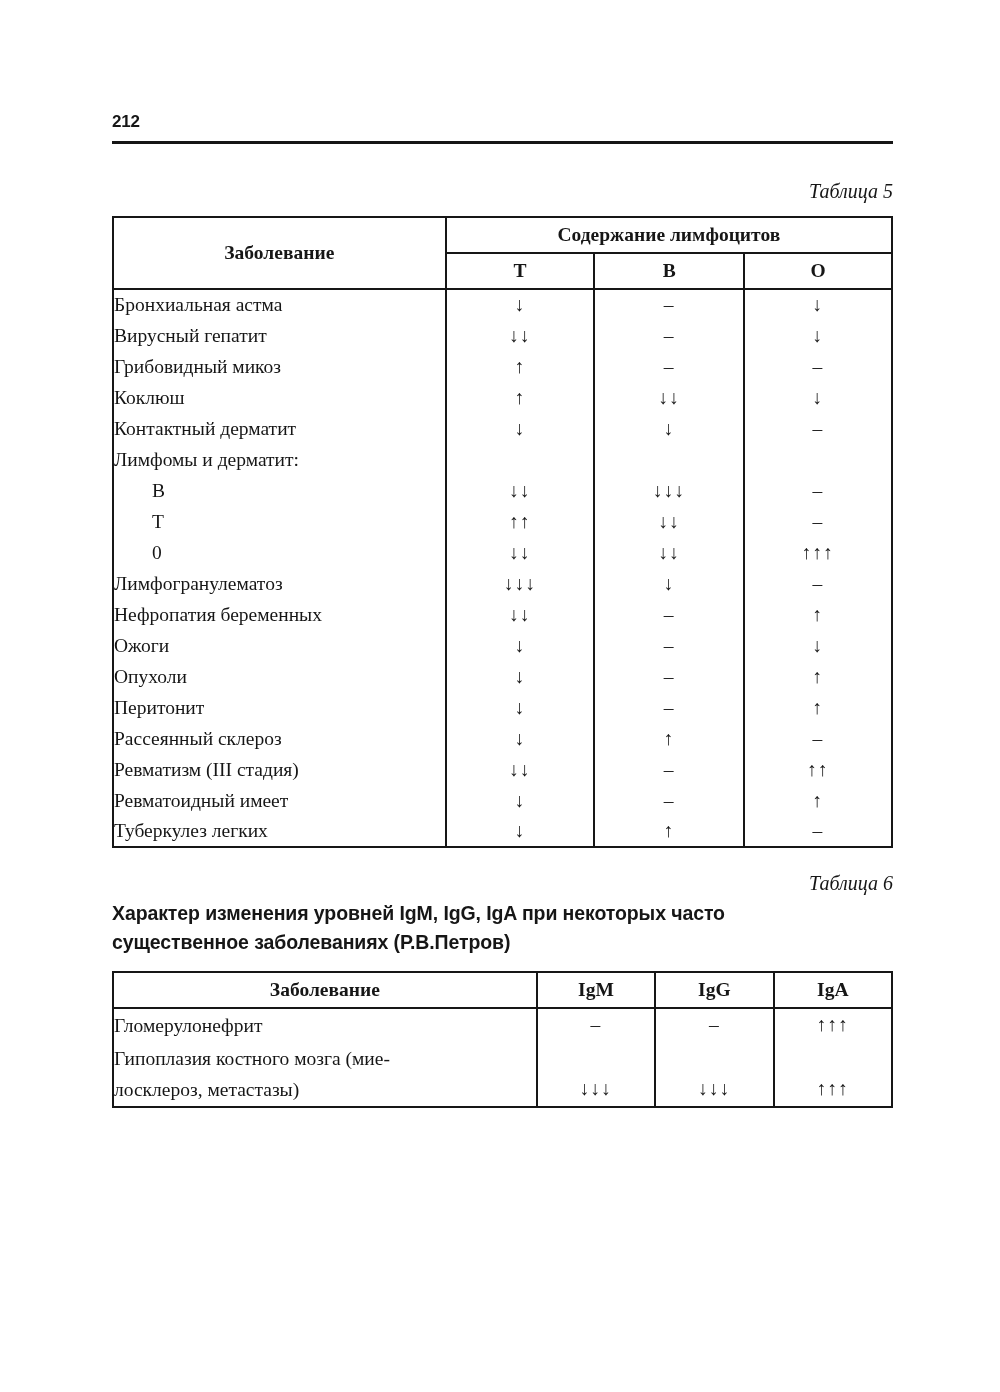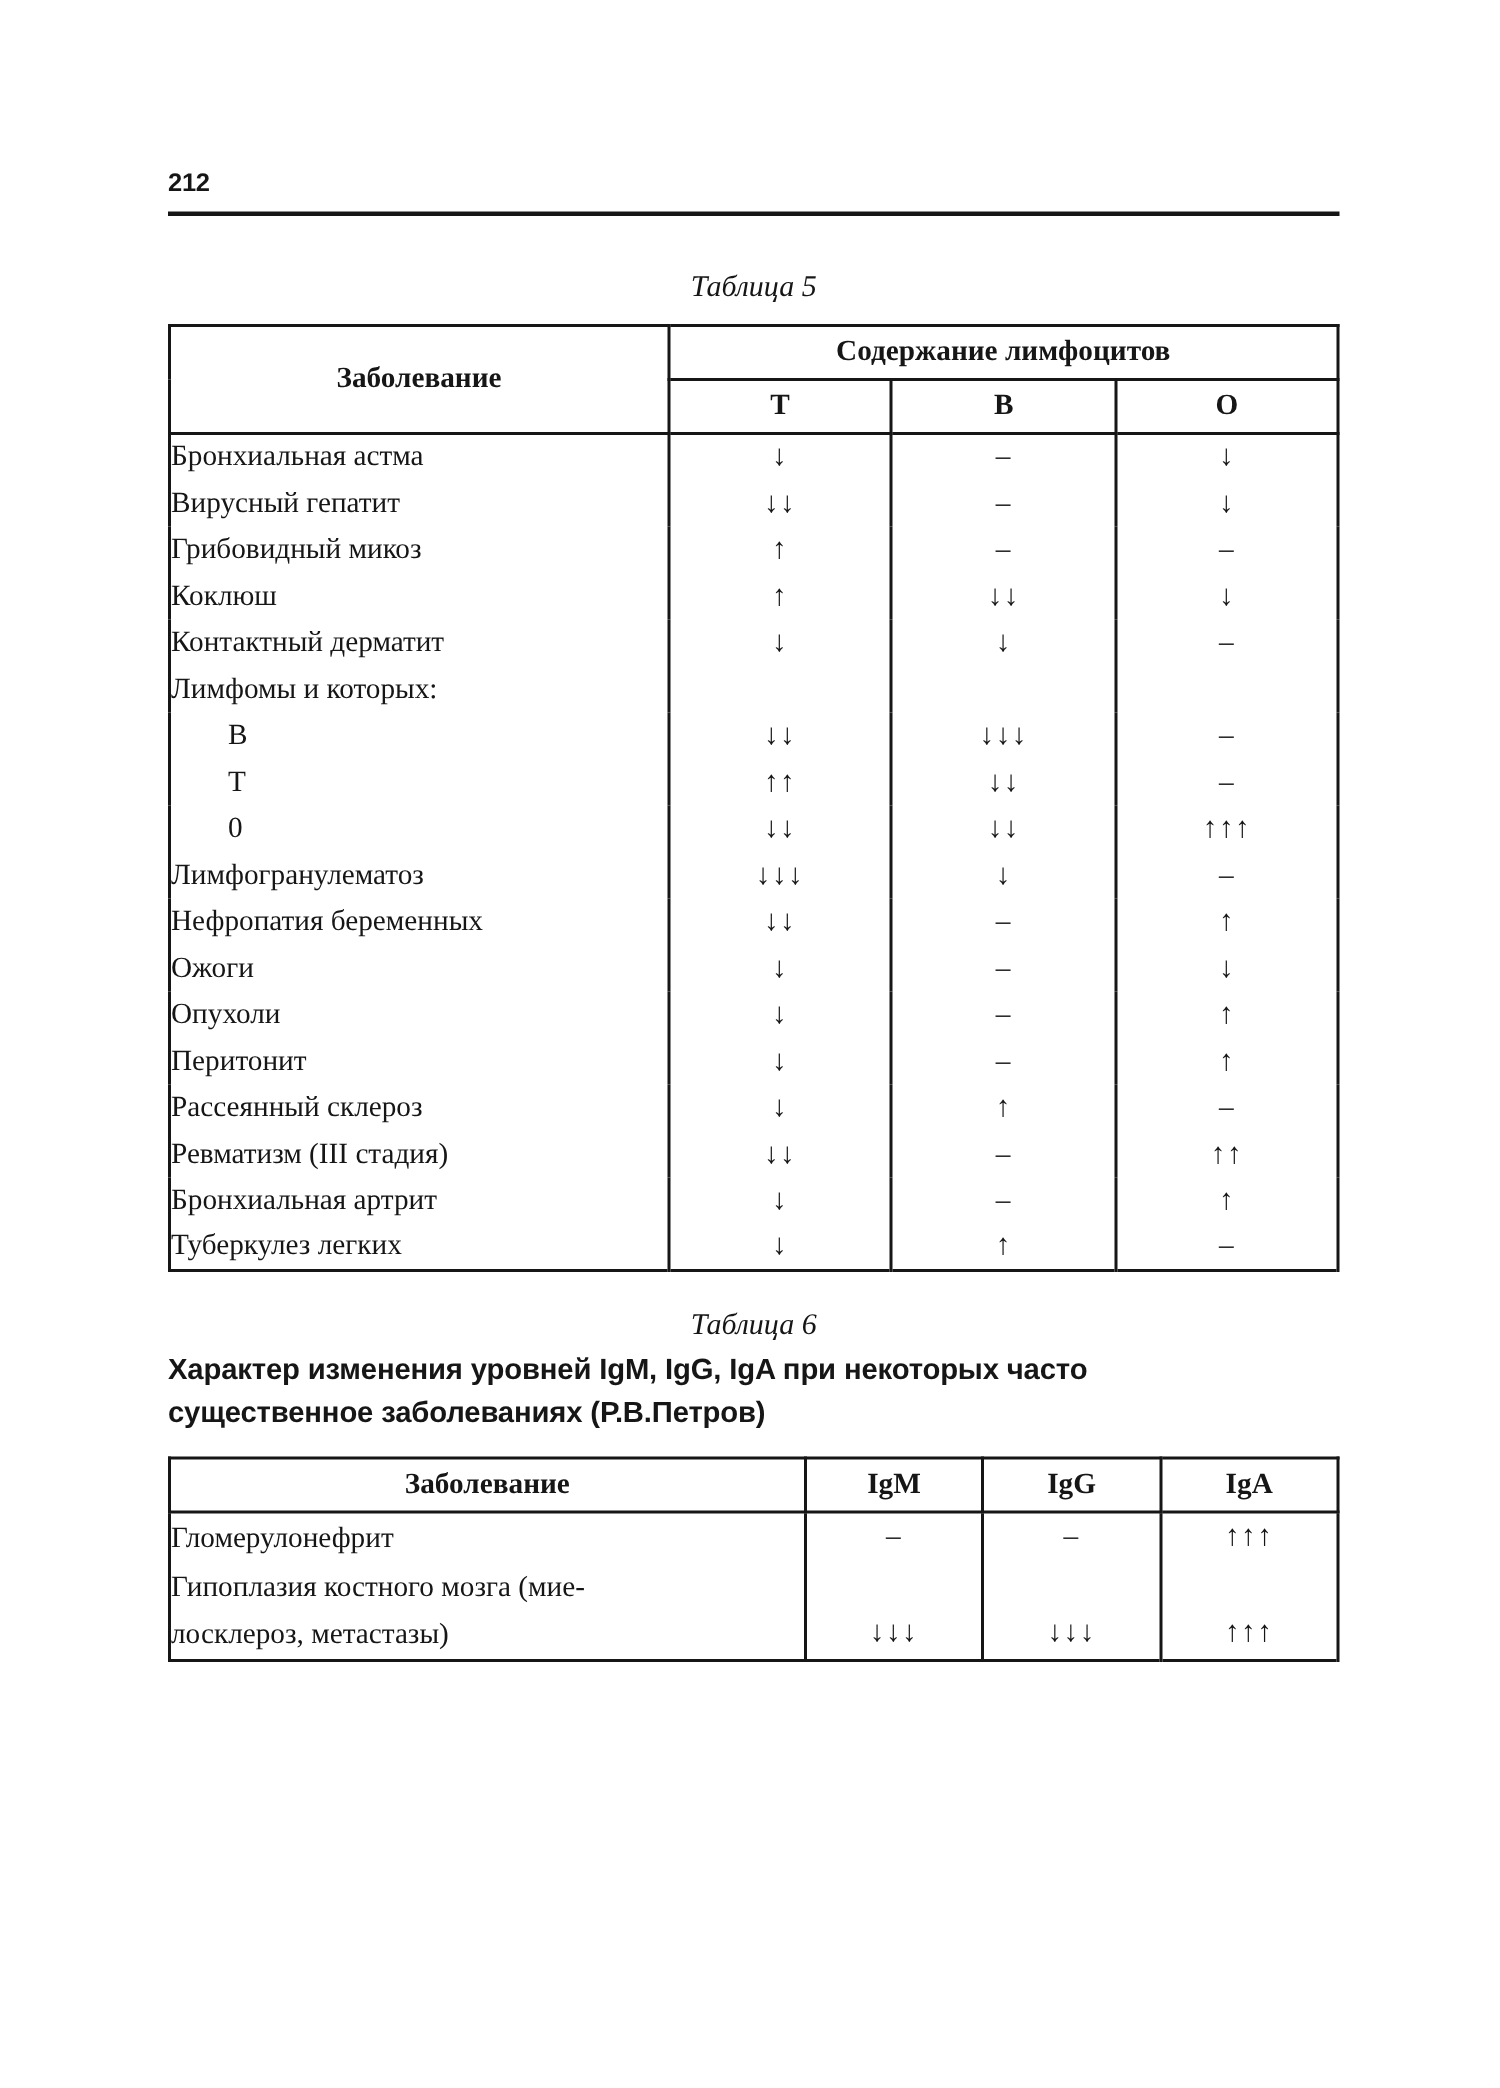--- a/index.html
+++ b/index.html
@@ -21,21 +21,21 @@
     font-weight: 700;
     font-size: 17px;
     letter-spacing: -0.2px;
   }
   .running-head .pagenum { margin-right: 46px; }
   .rule {
     border-bottom: 3px solid #161616;
     margin-top: 9px;
   }
   .caption {
-    text-align: center;
+    text-align: right;
     font-style: italic;
     font-size: 20px;
     margin-top: 36px;
   }
   .caption--second { margin-top: 24px; }
   .tbl-title {
     font-family: "Liberation Sans", sans-serif;
     font-weight: 700;
     font-size: 19.5px;
     line-height: 1.5;
@@ -123,21 +123,21 @@
           <td class="val">↓↓</td>
           <td class="val">↓</td>
         </tr>
         <tr>
           <td class="disease">Контактный дерматит</td>
           <td class="val">↓</td>
           <td class="val">↓</td>
           <td class="val">–</td>
         </tr>
         <tr>
-          <td class="disease">Лимфомы и которых:</td>
+          <td class="disease">Лимфомы и дерматит:</td>
           <td class="val"></td>
           <td class="val"></td>
           <td class="val"></td>
         </tr>
         <tr>
           <td class="disease indent">В</td>
           <td class="val">↓↓</td>
           <td class="val">↓↓↓</td>
           <td class="val">–</td>
         </tr>
@@ -189,21 +189,21 @@
           <td class="val">↑</td>
           <td class="val">–</td>
         </tr>
         <tr>
           <td class="disease">Ревматизм (III стадия)</td>
           <td class="val">↓↓</td>
           <td class="val">–</td>
           <td class="val">↑↑</td>
         </tr>
         <tr>
-          <td class="disease">Бронхиальная артрит</td>
+          <td class="disease">Ревматоидный имеет</td>
           <td class="val">↓</td>
           <td class="val">–</td>
           <td class="val">↑</td>
         </tr>
         <tr>
           <td class="disease">Туберкулез легких</td>
           <td class="val">↓</td>
           <td class="val">↑</td>
           <td class="val">–</td>
         </tr>

